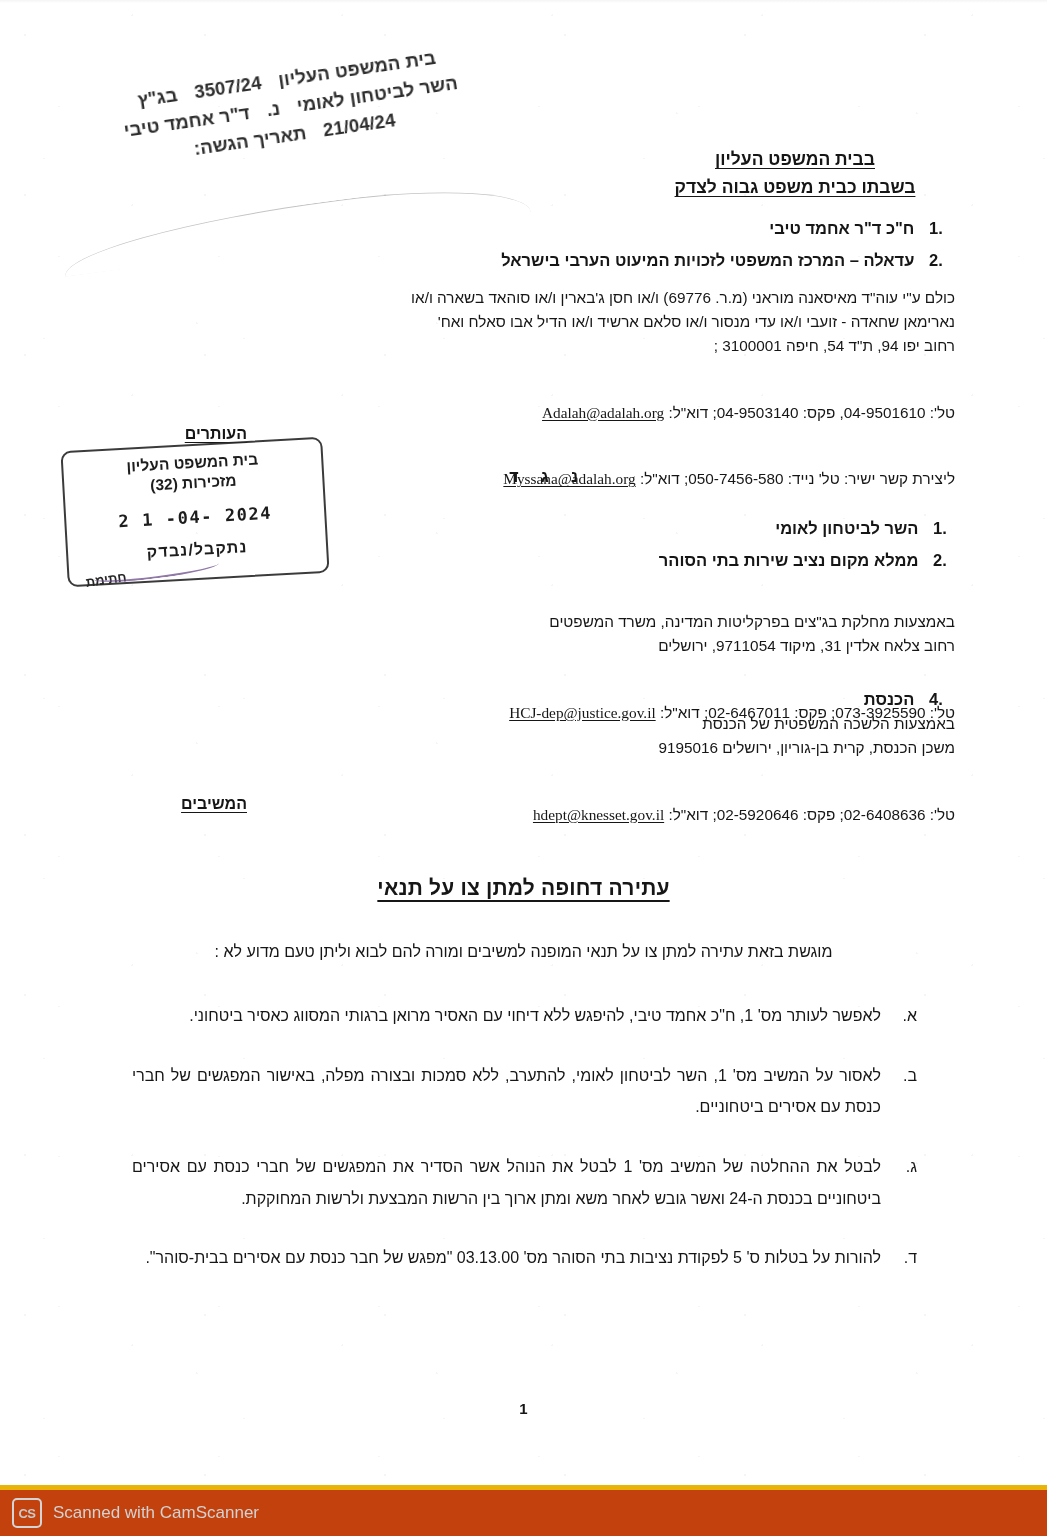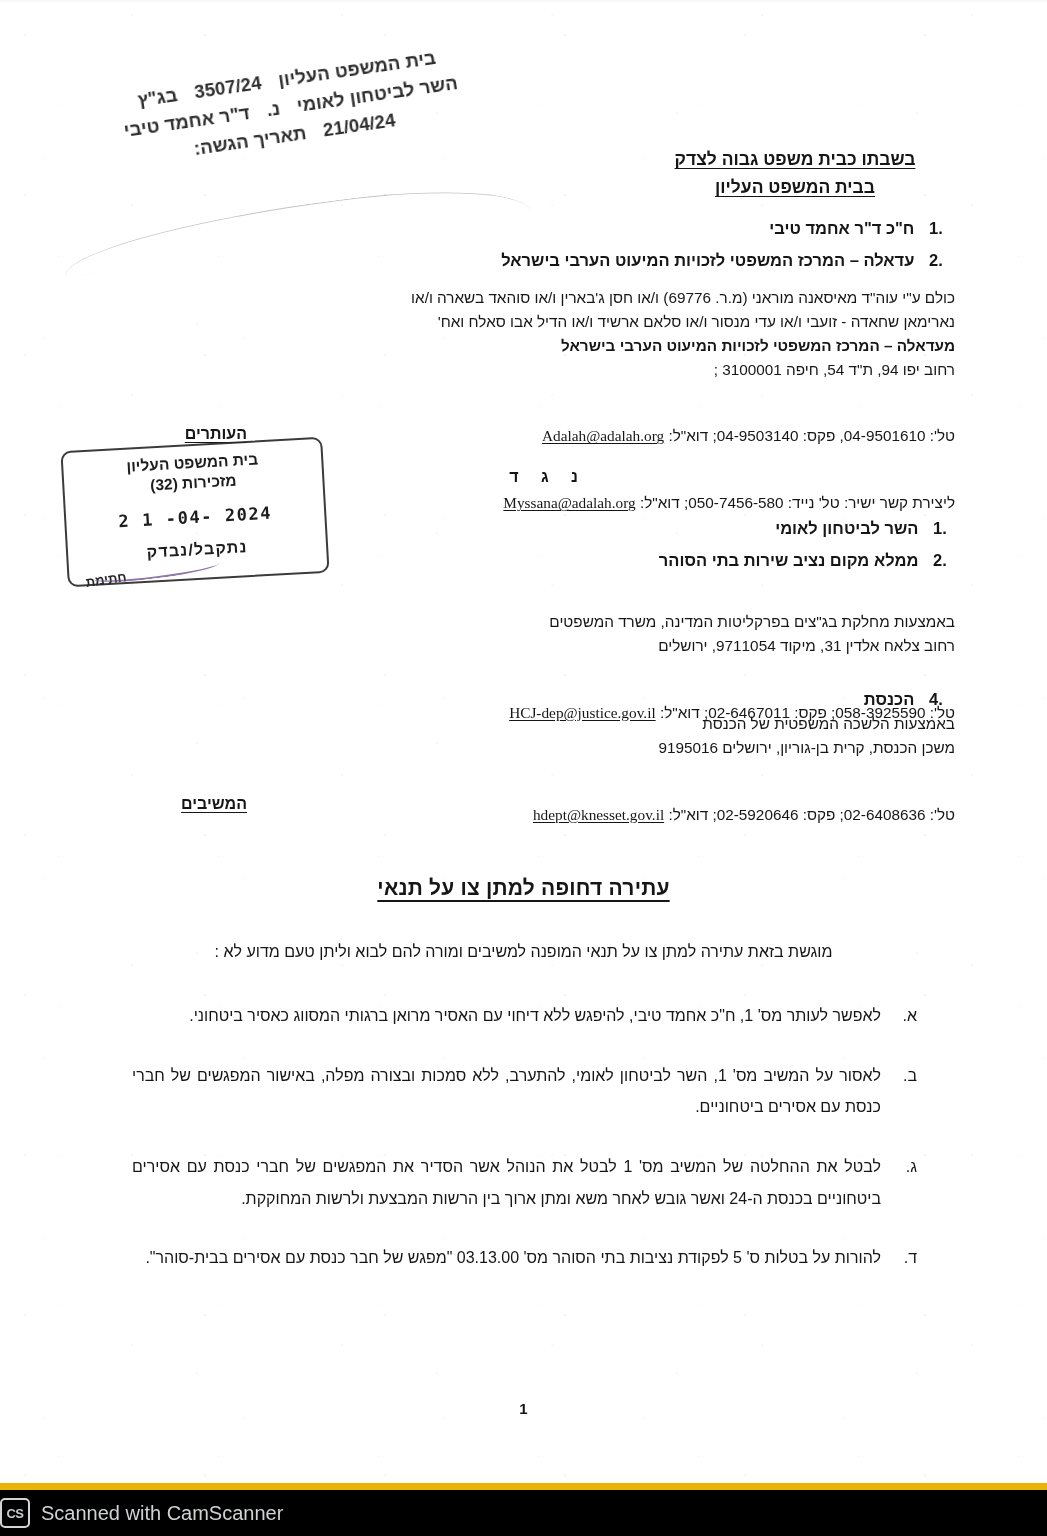--- a/index.html
+++ b/index.html
@@ -309,43 +309,44 @@
     font-weight: 700;
   }
 
   
   .scanner-footer {
     position: absolute;
     left: 0;
     right: 0;
     bottom: 0;
     height: 46px;
-    background: #000000;
+    background: #c2410c;
     display: flex;
     align-items: center;
+    padding-left: 12px;
     direction: ltr;
-    border-top: 7px solid #eab308;
+    border-top: 5px solid #eab308;
   }
   .cs-logo {
     width: 26px;
     height: 26px;
     border: 2px solid #d2d4d6;
     border-radius: 5px;
     display: flex;
     align-items: center;
     justify-content: center;
     font-size: 13px;
     font-weight: 700;
     color: #c7c9cb;
     font-family: "Liberation Sans", sans-serif;
     letter-spacing: -.5px;
   }
   .cs-text {
     margin-left: 11px;
-    font-size: 20px;
+    font-size: 17px;
     color: #d0d2d4;
     font-family: "Liberation Sans", sans-serif;
   }
 </style>
 </head>
 <body>
 
 <div class="page">
 
   <div class="scan-edge-top"></div>
@@ -362,39 +363,38 @@
       <span class="fl-sub">ד"ר אחמד טיבי</span>
     </span>
     <span class="fl-row">
       <span class="fl-sub">21/04/24</span>
       <span class="fl-sub">תאריך הגשה:</span>
     </span>
   </div>
   <div class="fold-line"></div>
 
   <div class="court-header">
+    <span>בבית המשפט העליון</span>
     <span>בשבתו כבית משפט גבוה לצדק</span>
-    <span>בבית המשפט העליון</span>
   </div>
 
   <ul class="party-list" id="petitioners-list">
     <li>
       <span class="party-num">1.</span>
       <span>ח"כ ד"ר אחמד טיבי</span>
     </li>
     <li>
       <span class="party-num">2.</span>
       <span>עדאלה – המרכז המשפטי לזכויות המיעוט הערבי בישראל</span>
     </li>
   </ul>
 
   <div class="contact-block" id="adalah-contact">
     <span class="cb-line">כולם ע"י עוה"ד מאיסאנה מוראני (מ.ר. 69776) ו/או חסן ג'בארין ו/או סוהאד בשארה ו/או</span>
     <span class="cb-line">נארימאן שחאדה - זועבי ו/או עדי מנסור ו/או סלאם ארשיד ו/או הדיל אבו סאלח ואח'</span>
-    <span class="cb-line cb-strong">מעדאלה – המרכז המשפטי לזכויות המיעוט הערבי בישראל</span>
     <span class="cb-line">רחוב יפו 94, ת"ד 54, חיפה 3100001 ;</span>
     <span class="cb-line">
       <span>טל'</span>:
       <span>04-9501610</span>,
       <span>פקס</span>:
       <span>04-9503140</span>;
       <span>דוא"ל</span>:
       <span class="cb-mail">Adalah@adalah.org</span>
     </span>
     <span class="cb-line">
@@ -431,21 +431,21 @@
       <span class="party-num">2.</span>
       <span>ממלא מקום נציב שירות בתי הסוהר</span>
     </li>
   </ul>
 
   <div class="contact-block" id="justice-contact">
     <span class="cb-line">באמצעות מחלקת בג"צים בפרקליטות המדינה, משרד המשפטים</span>
     <span class="cb-line">רחוב צלאח אלדין 31, מיקוד 9711054, ירושלים</span>
     <span class="cb-line">
       <span>טל'</span>:
-      <span>058-3925590</span>;
+      <span>073-3925590</span>;
       <span>פקס</span>:
       <span>02-6467011</span>;
       <span>דוא"ל</span>:
       <span class="cb-mail">HCJ-dep@justice.gov.il</span>
     </span>
   </div>
 
   <ul class="party-list" id="respondent-knesset">
     <li>
       <span class="party-num">4.</span>

